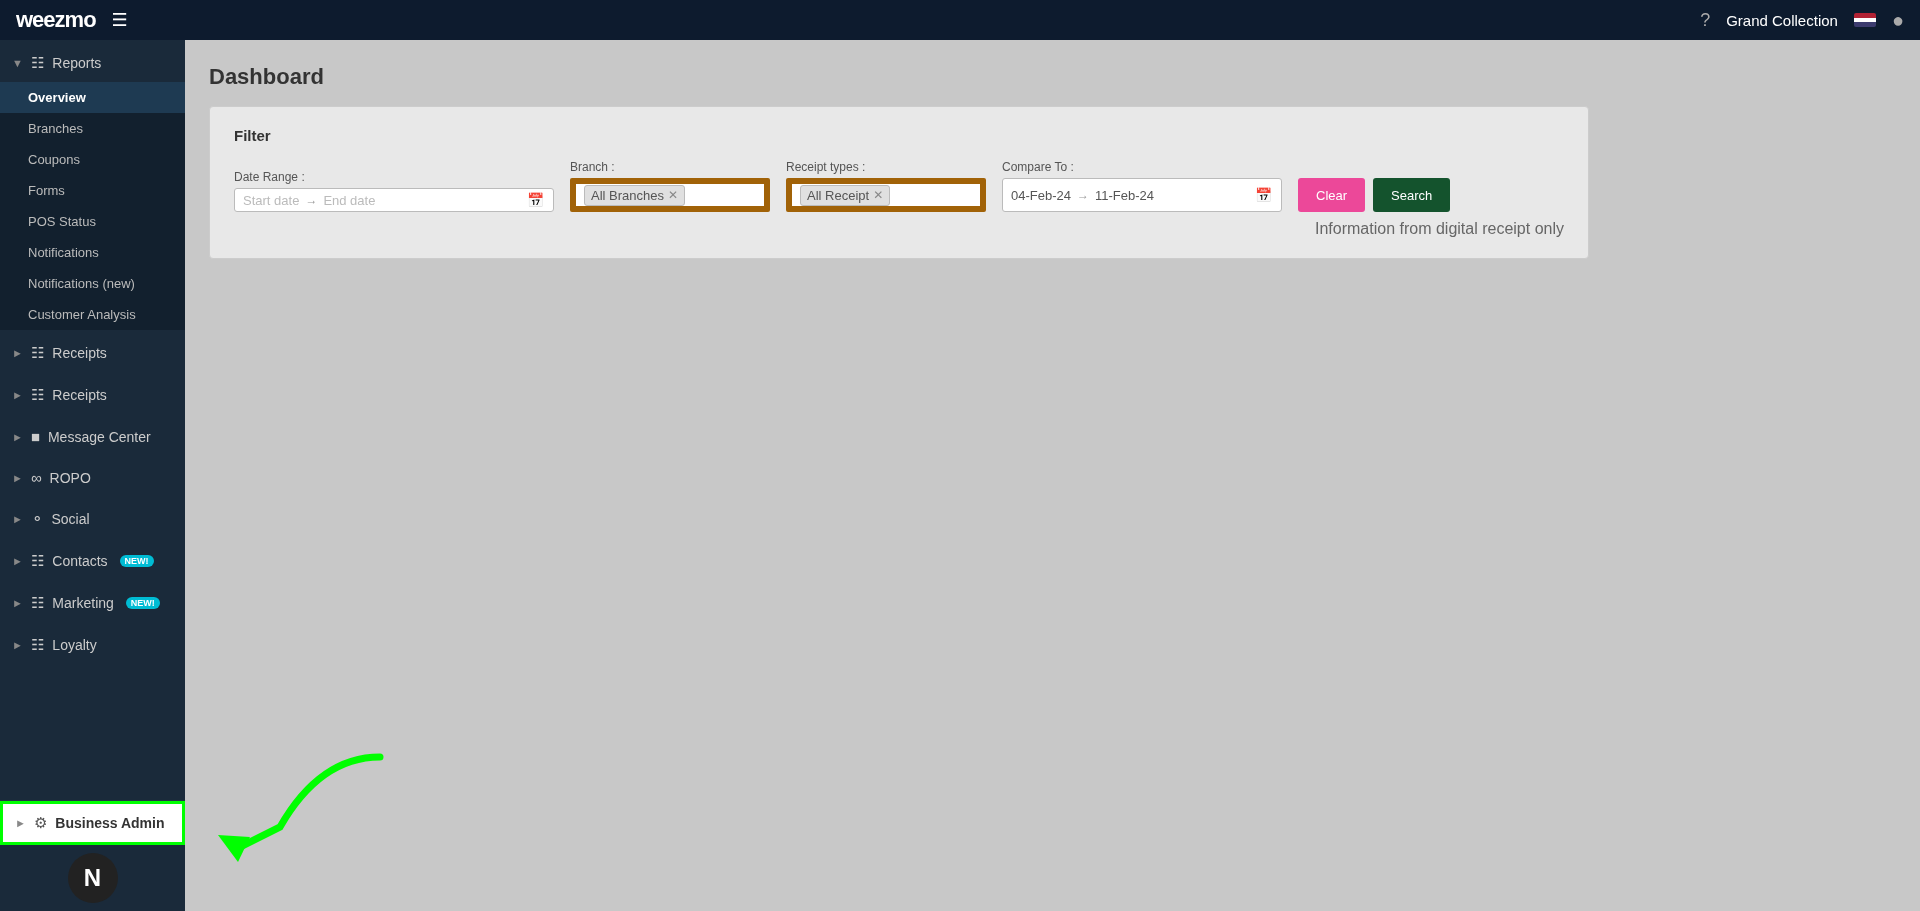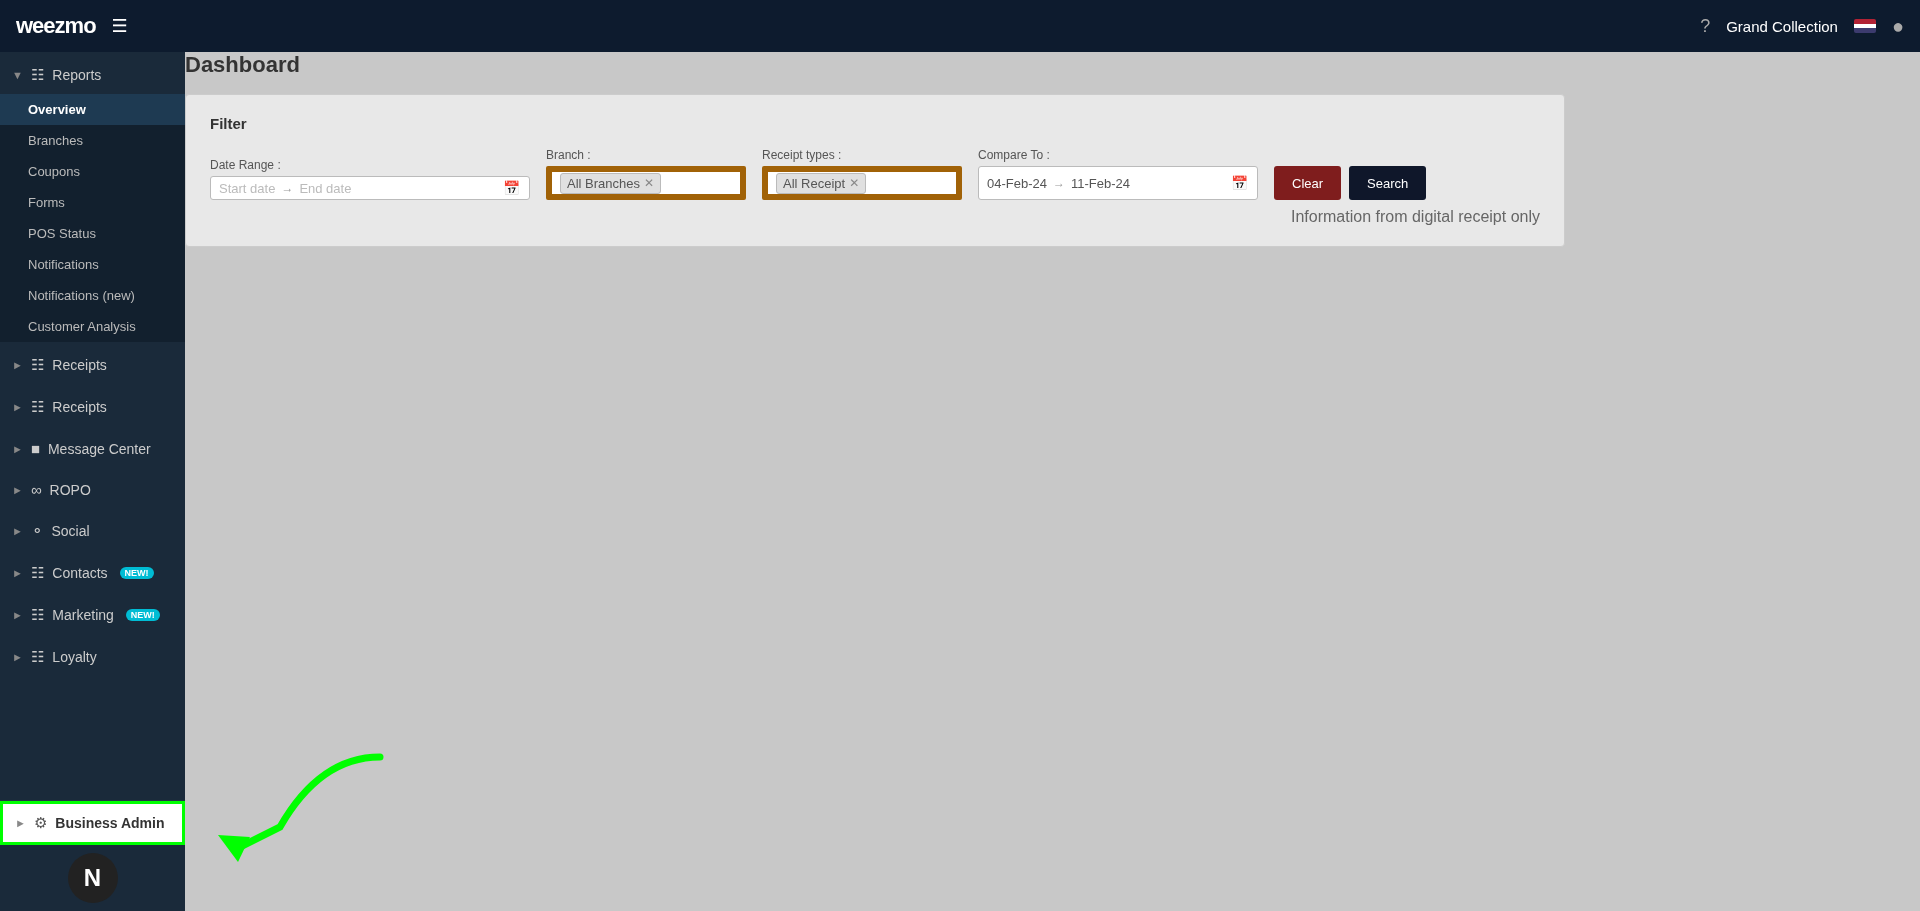--- a/index.html
+++ b/index.html
@@ -1,21 +1,21 @@
 <!DOCTYPE html>
 <html><head>
   <meta charset="utf-8">
   <style>
     * { box-sizing: border-box; margin: 0; padding: 0; }
     body { font-family: Arial, sans-serif; background: #c8c8c8; display: flex; flex-direction: column; height: 911px; overflow: hidden; }
 
     
     .top-nav {
       background: #0d1b2e;
-      height: 52px;
+      height: 40px;
       display: flex;
       align-items: center;
       padding: 0 16px;
       justify-content: space-between;
       flex-shrink: 0;
       z-index: 100;
     }
     .top-nav-left { display: flex; align-items: center; gap: 16px; }
     .logo-text {
       color: #fff;
@@ -101,20 +101,21 @@
       justify-content: center;
       font-size: 24px;
       color: #fff;
       font-weight: bold;
     }
 
     
     .main-content {
       flex: 1;
       overflow: auto;
+      padding: 24px;
       background: #c8c8c8;
     }
     .page-title {
       font-size: 22px;
       font-weight: bold;
       color: #333;
       margin-bottom: 16px;
     }
 
     
@@ -187,31 +188,31 @@
       padding: 4px 8px;
       height: 34px;
       font-size: 13px;
       color: #555;
       min-width: 280px;
       gap: 6px;
     }
     .compare-wrap .arrow { color: #999; font-size: 12px; }
     .compare-wrap .cal-icon { color: #999; font-size: 14px; margin-left: auto; }
     .btn-clear {
-      background: #7f1d1d;
+      background: #ec4899;
       color: #fff;
       border: none;
       border-radius: 3px;
       padding: 6px 18px;
       font-size: 13px;
       cursor: pointer;
       height: 34px;
     }
     .btn-search {
-      background: #0f172a;
+      background: #14532d;
       color: #fff;
       border: none;
       border-radius: 3px;
       padding: 6px 18px;
       font-size: 13px;
       cursor: pointer;
       height: 34px;
     }
     .filter-info {
       font-size: 16px;

